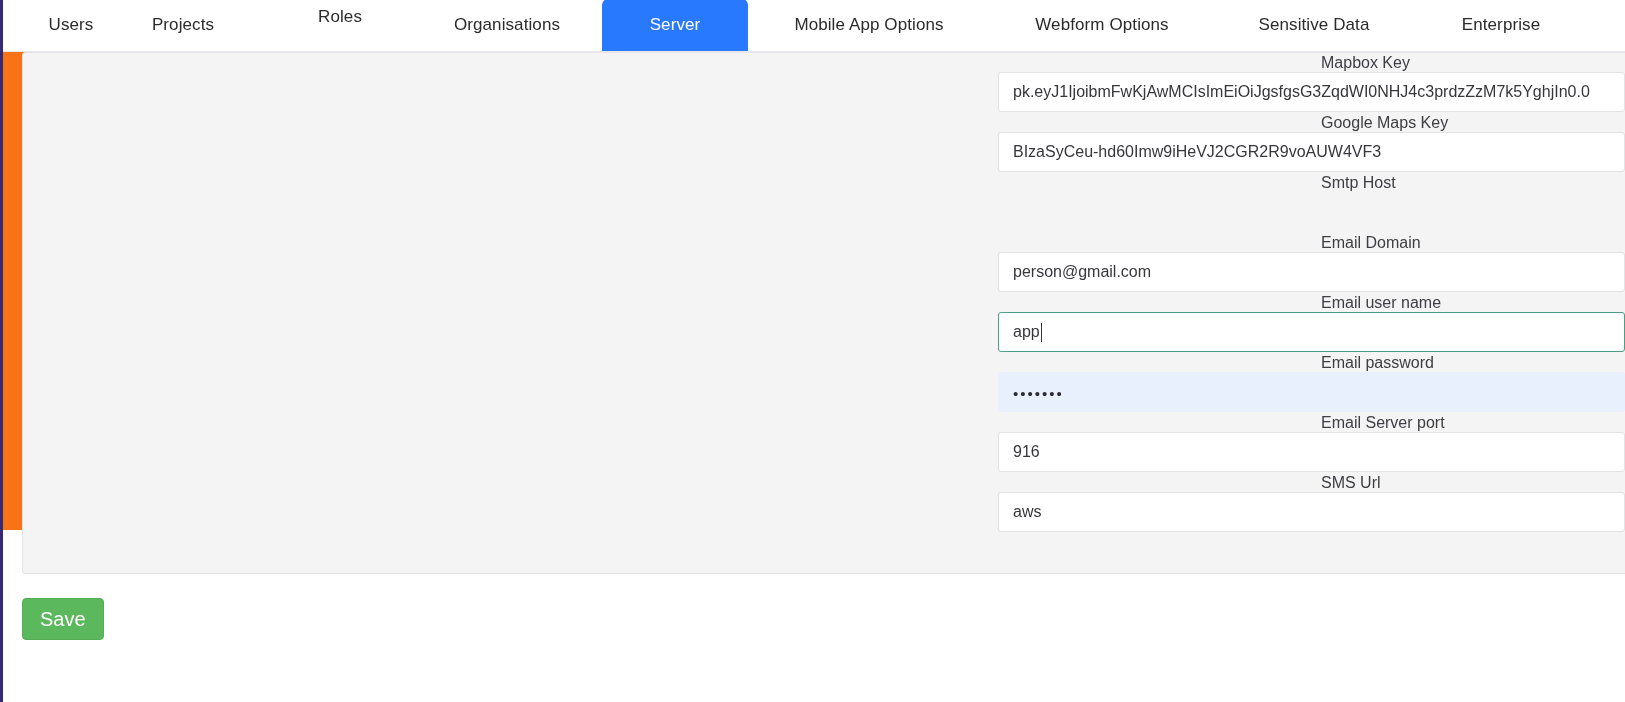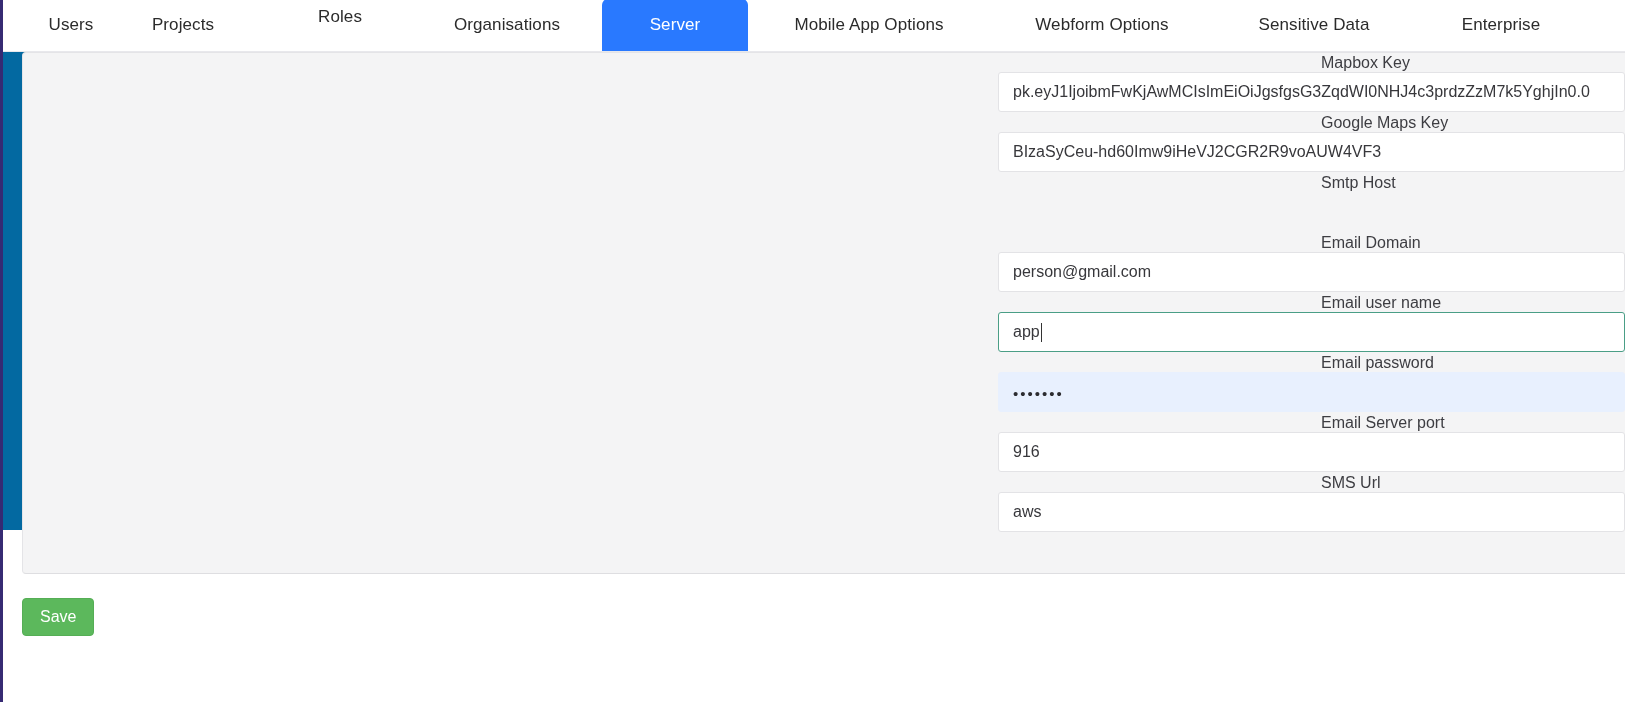--- a/index.html
+++ b/index.html
@@ -18,21 +18,21 @@
     left: 0; top: 0;
     width: 3px; height: 702px;
     background: #362a73;
     z-index: 50;
   }
 
   #app {
     position: relative;
     width: 1625px;
     height: 530px;
-    background: #0369a1;
+    background: #f97316;
     padding-left: 3px;
   }
 
   
   #tabbar {
     position: relative;
     height: 52px;
     background: #ffffff;
     border-bottom: 1px solid #e8e8ec;
     display: flex;
@@ -135,21 +135,21 @@
   #save-row {
     position: absolute;
     left: 22px;
     top: 598px;
   }
   #save-button {
     background: #5cb85c;
     color: #ffffff;
     border: 1px solid #55ae55;
     border-radius: 4px;
-    font-size: 16px;
+    font-size: 20px;
     padding: 9px 17px;
     cursor: pointer;
     font-family: "Liberation Sans", "DejaVu Sans", sans-serif;
     line-height: 1.1;
   }
 </style>
 </head>
 <body>
 
 <div id="page-edge"></div>

